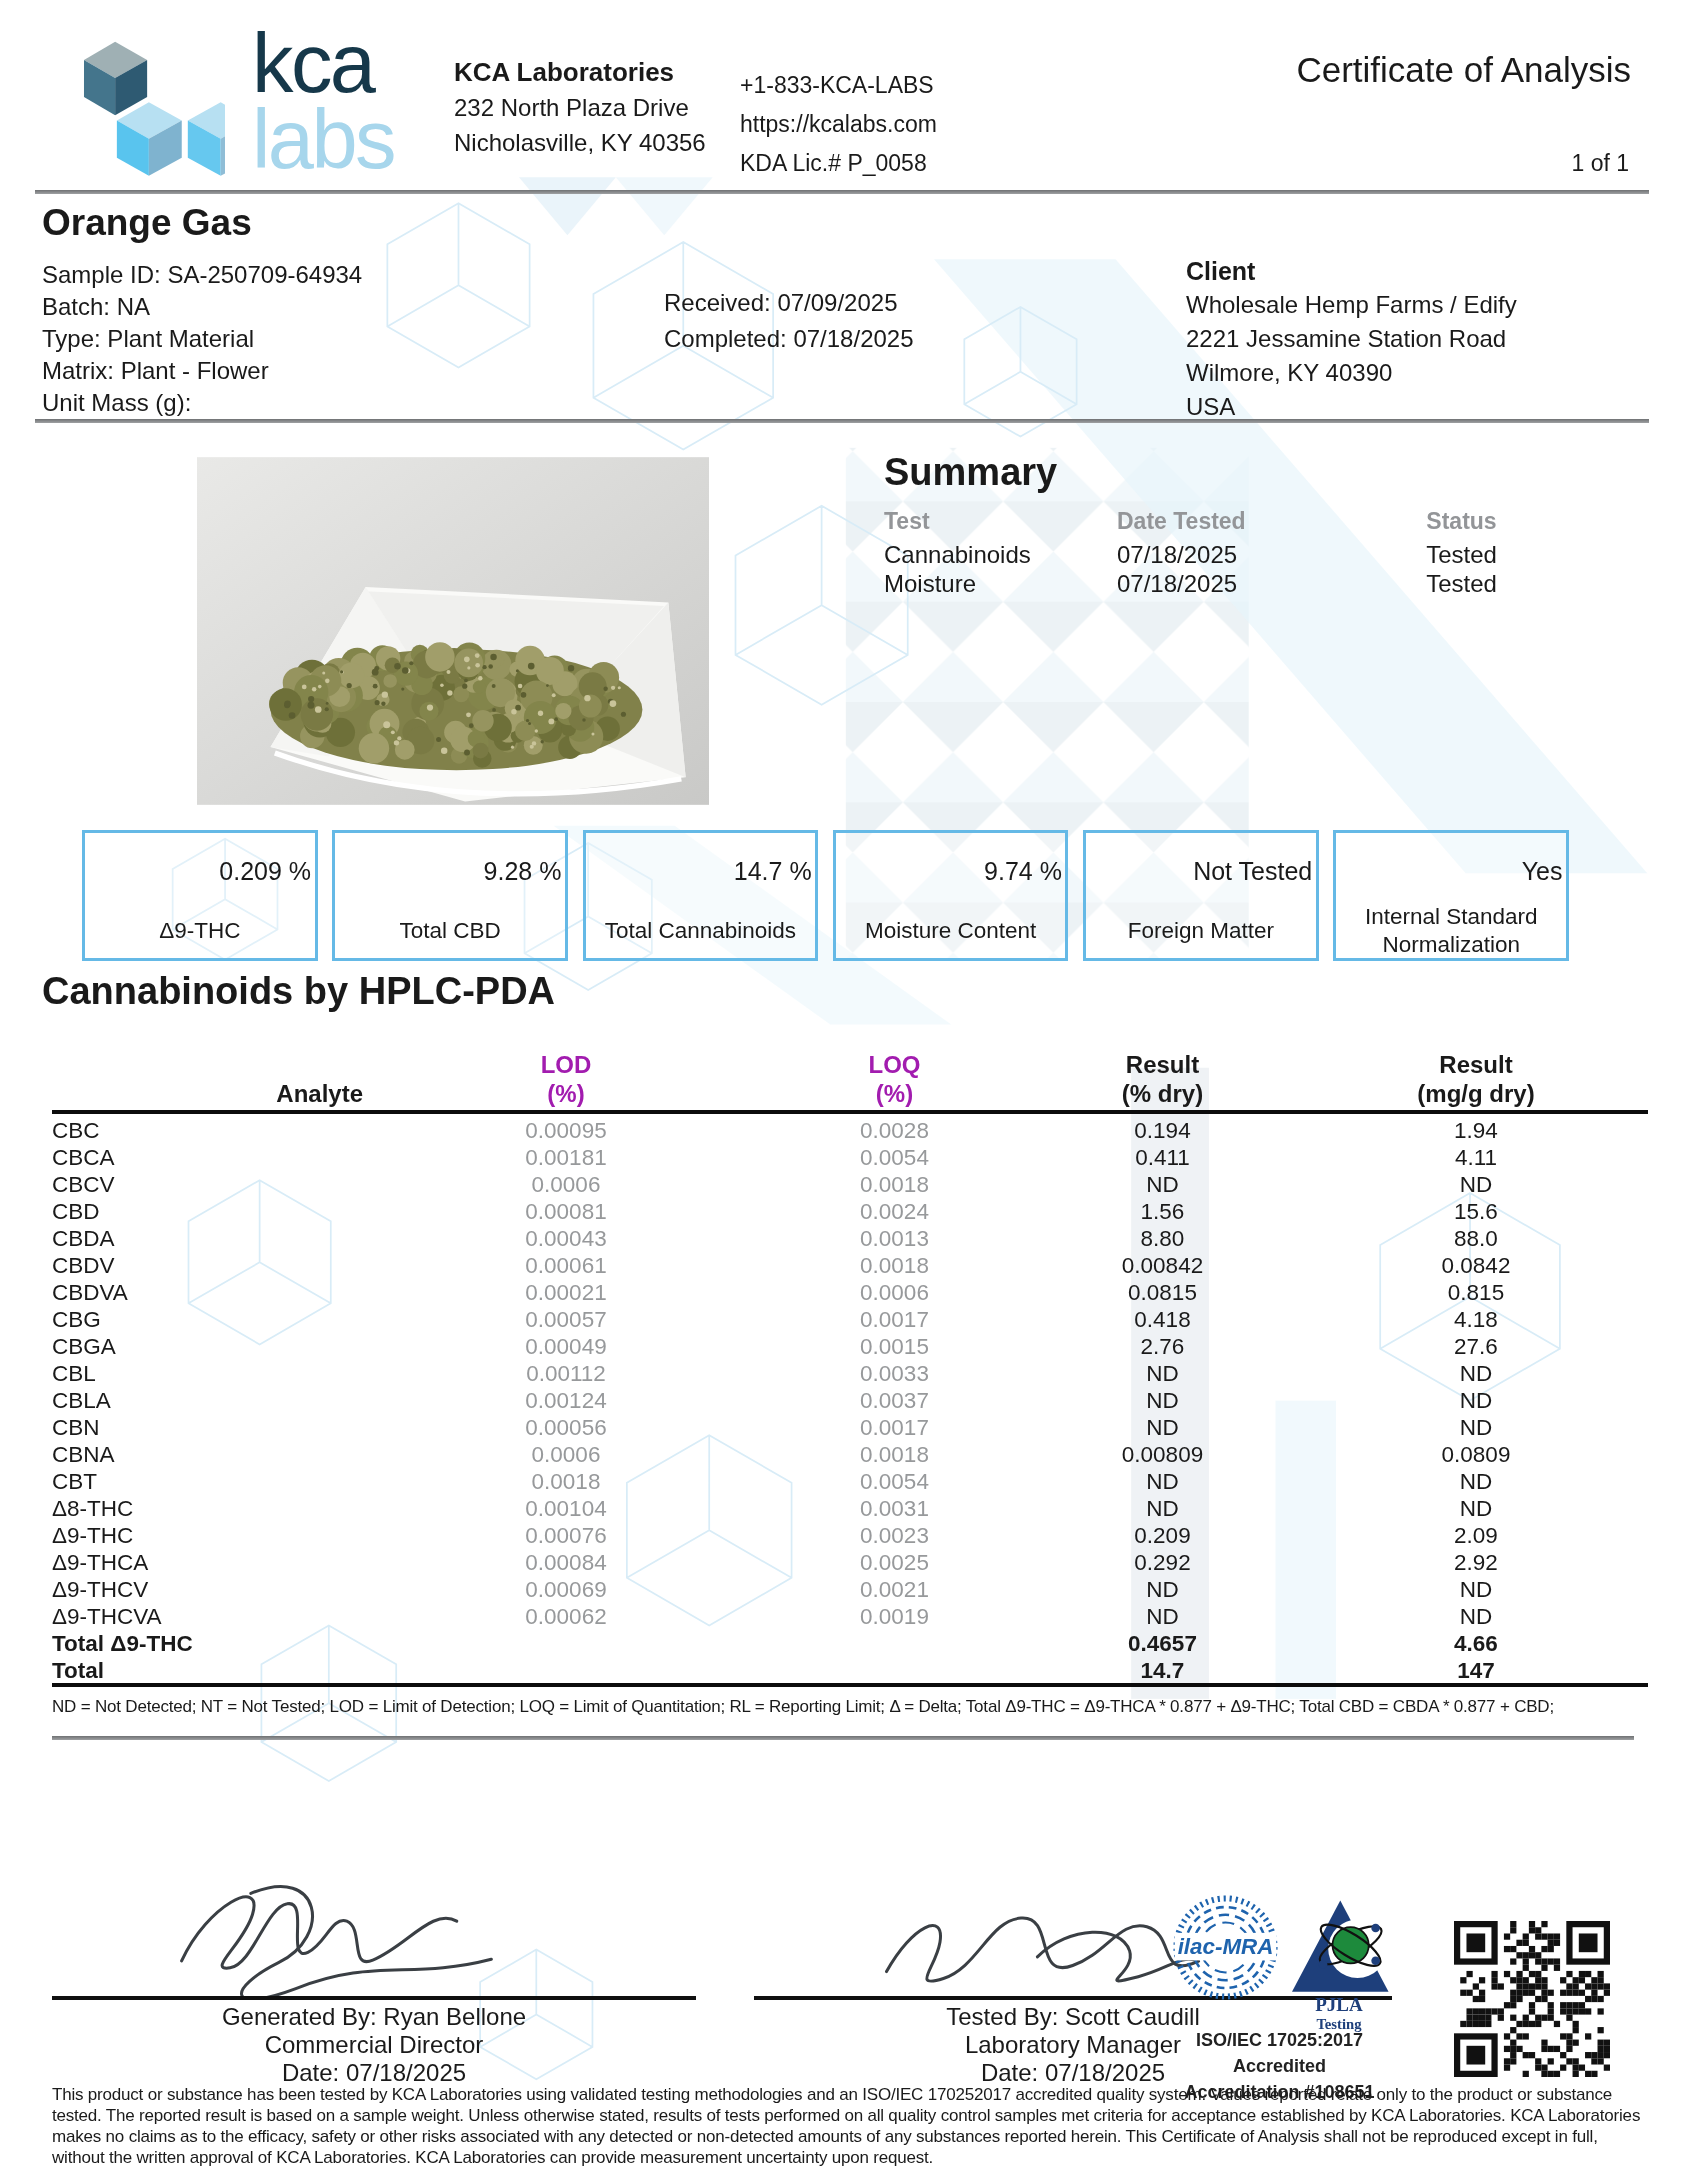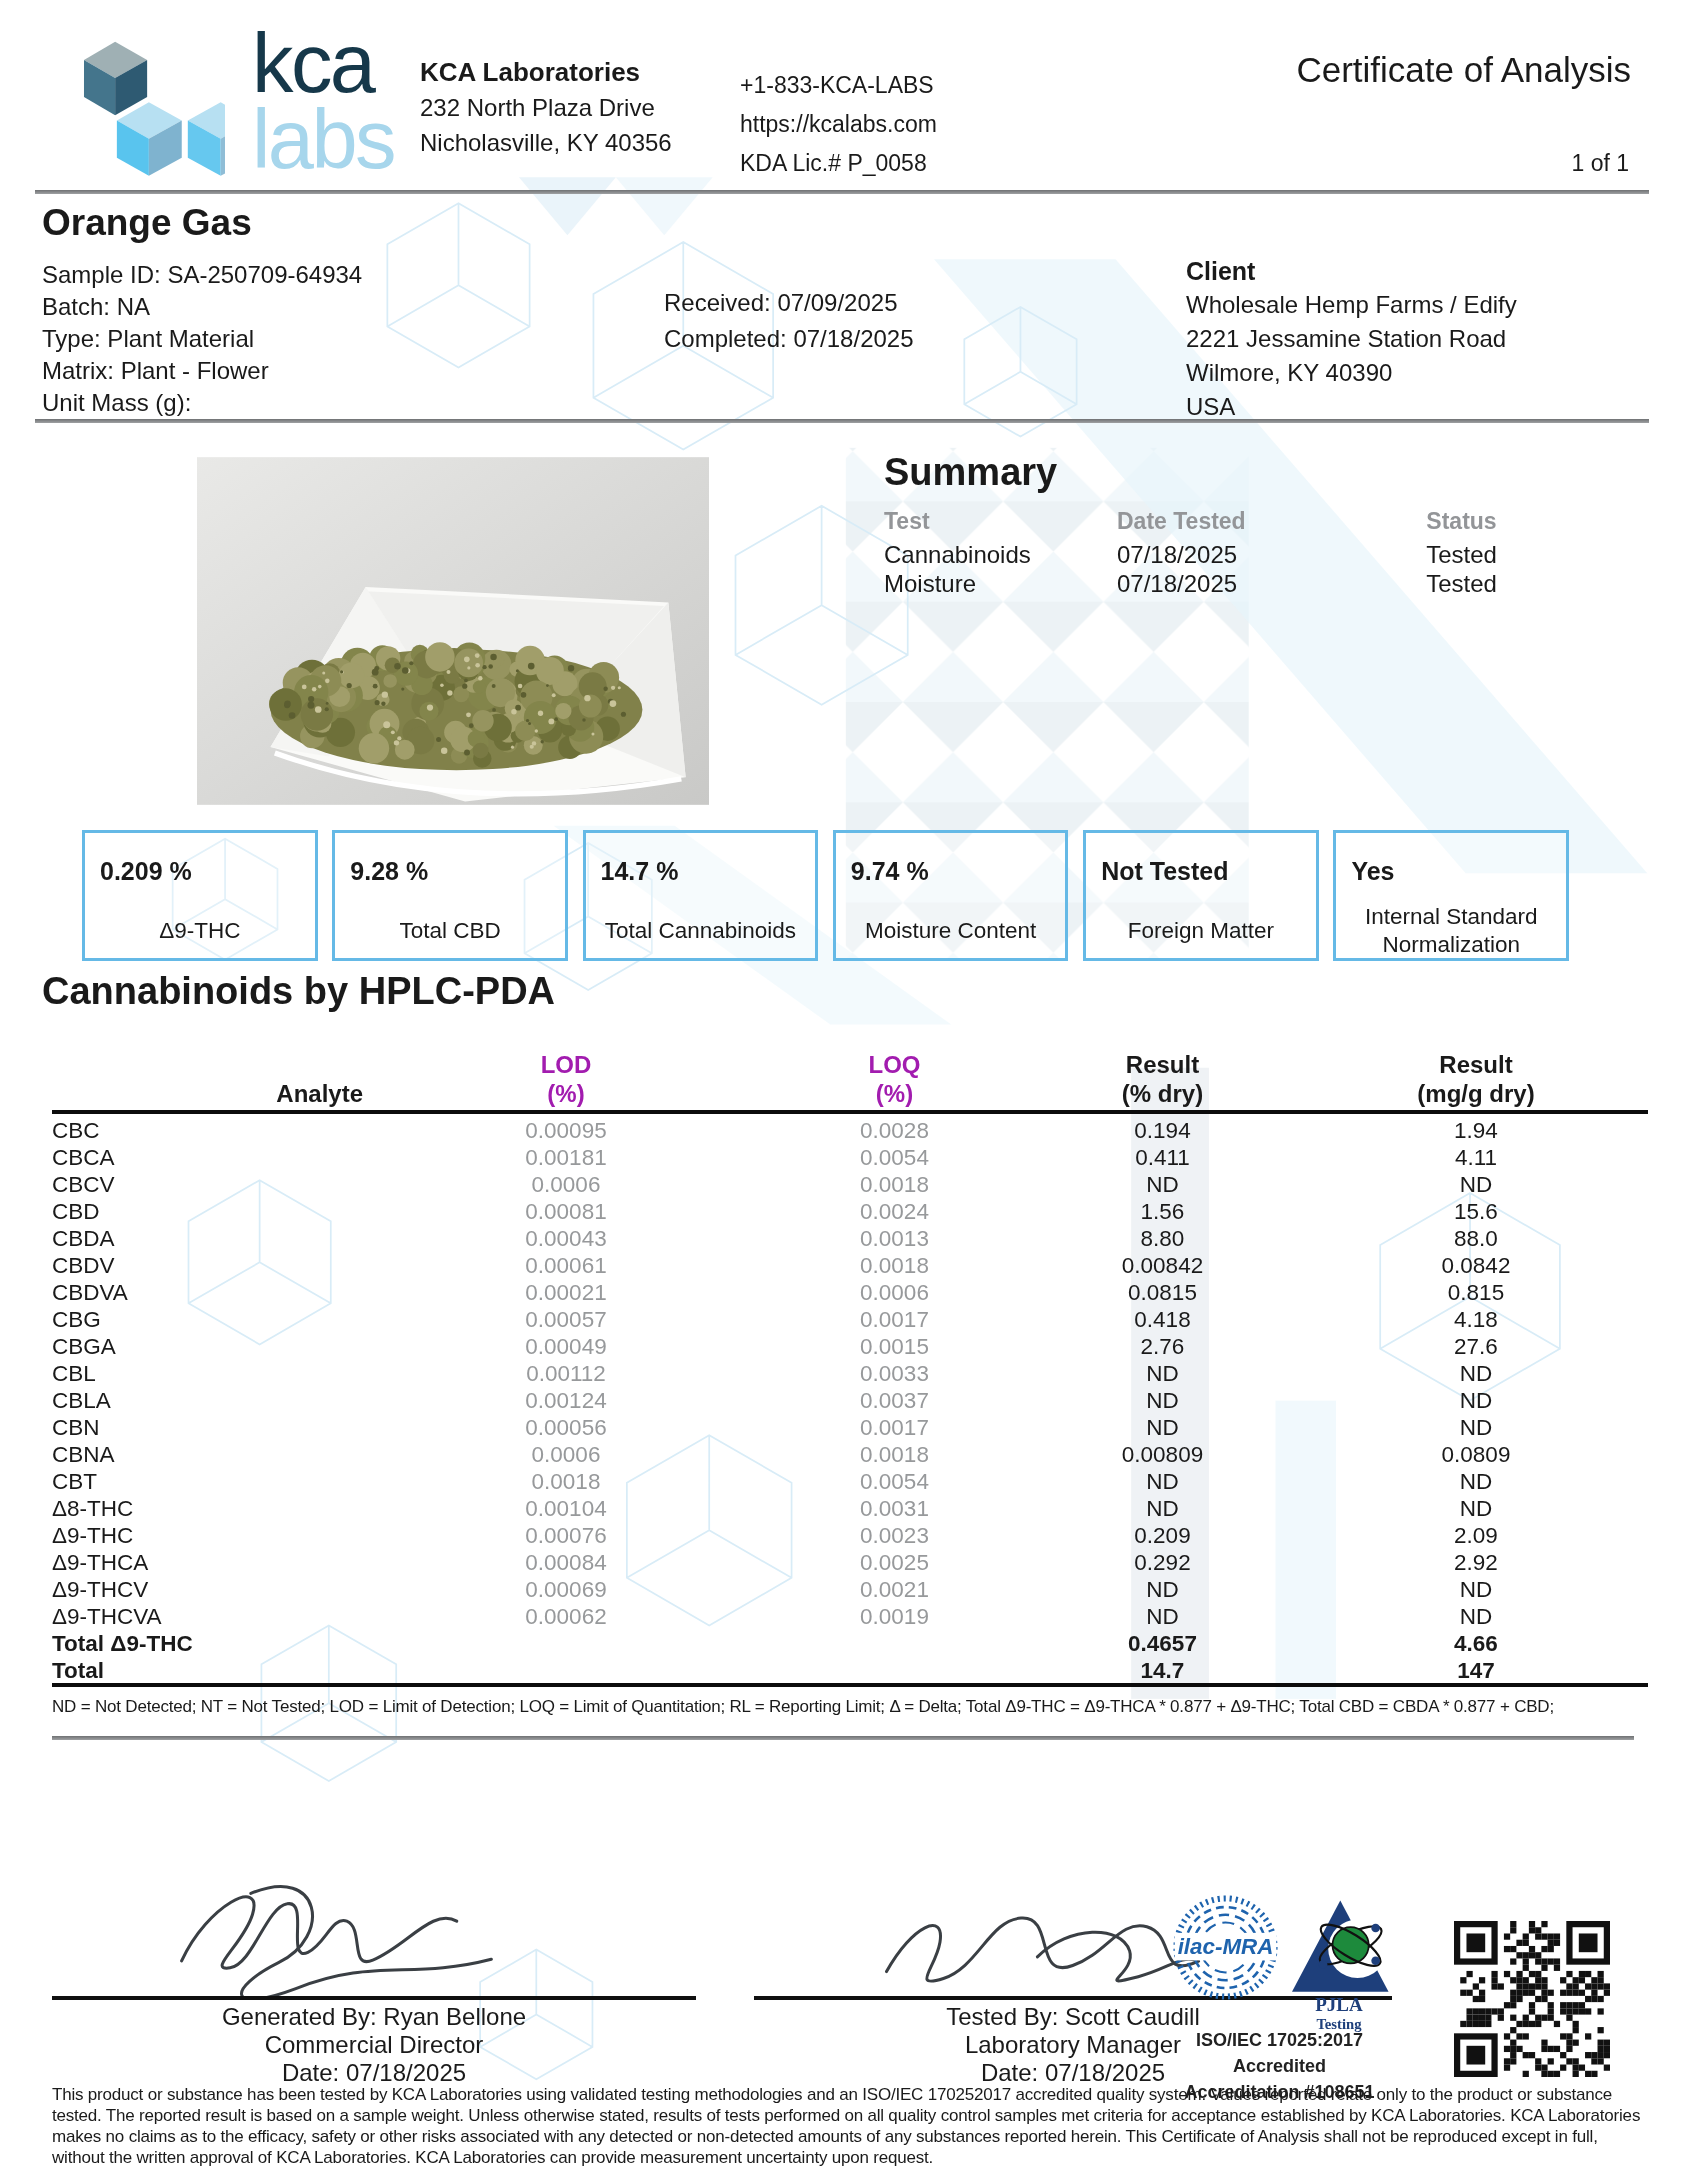--- a/index.html
+++ b/index.html
@@ -6,21 +6,21 @@
   .page{position:relative;width:1683px;height:2177px;background:#fff;overflow:hidden;
         font-family:"Liberation Sans","DejaVu Sans",sans-serif;color:#1a1a1a;}
   .layer{position:absolute;inset:0;z-index:1;}
   #wm{position:absolute;inset:0;z-index:0;}
   .abs{position:absolute;}
 
   
   .logo-word{left:252px;top:26px;font-weight:400;letter-spacing:-2.6px;line-height:.92;}
   .logo-kca{font-size:83px;color:#16384a;display:block;}
   .logo-labs{font-size:83px;color:#a7d6ec;display:block;}
-  .labinfo{left:420px;top:55px;font-size:24px;line-height:35px;}
+  .labinfo{left:454px;top:55px;font-size:24px;line-height:35px;}
   .labinfo .nm{font-weight:700;font-size:26px;}
   .contact{left:740px;top:66px;font-size:23px;line-height:39px;}
   .cert-title{right:52px;top:50px;font-size:35px;font-weight:400;text-align:right;}
   .pagenum{right:54px;top:150px;font-size:23px;}
   .rule-gray{background:linear-gradient(#6f7173,#9fa1a3);height:4.3px;}
   .r1{left:35px;top:190px;width:1614px;}
   .r2{left:35px;top:419px;width:1614px;}
 
   .product{left:42px;top:202px;font-size:37px;font-weight:800;}
   .sampleinfo{left:42px;top:259px;font-size:24px;line-height:32px;}
@@ -32,21 +32,21 @@
 
   .sum-head{left:884px;top:451px;font-size:38px;font-weight:800;}
   .sum-table{left:884px;top:508px;width:764px;}
   .sum-cols,.sum-row{display:grid;grid-template-columns:233px 258px 173px;}
   .sum-cols{color:#939598;font-weight:700;font-size:23px;height:33px;}
   .sum-row{font-size:24px;height:29px;}
   .s-status{text-align:center;}
 
   .rbox-row{left:82px;top:830px;width:1487px;height:131px;display:flex;gap:14.7px;}
   .rbox{position:relative;flex:1;border:3.5px solid #65b9e6;background:rgba(255,255,255,.25);}
-  .rbox-val{position:absolute;top:24px;left:15px;right:3.5px;text-align:left;font-weight:700;font-size:25px;}
+  .rbox-val{position:absolute;top:24px;left:3px;right:3.5px;text-align:right;font-weight:400;font-size:25px;}
   .rbox-lab{position:absolute;top:71px;left:7px;right:7px;height:54px;display:flex;align-items:center;justify-content:center;
             text-align:center;font-size:22.5px;line-height:28px;}
 
   .cann-head{left:42px;top:970px;font-size:38px;font-weight:800;}
   .tgrid{display:grid;grid-template-columns:311px 406px 251px 285px 342px;}
   .thead{left:52px;top:1034px;width:1596px;height:74px;align-items:end;}
   .th{font-weight:800;font-size:24px;text-align:center;line-height:29px;}
   .th.gray{color:#a21caf;}
   .th.left{text-align:right;}
   .rule-black{background:#0c0c0c;}

